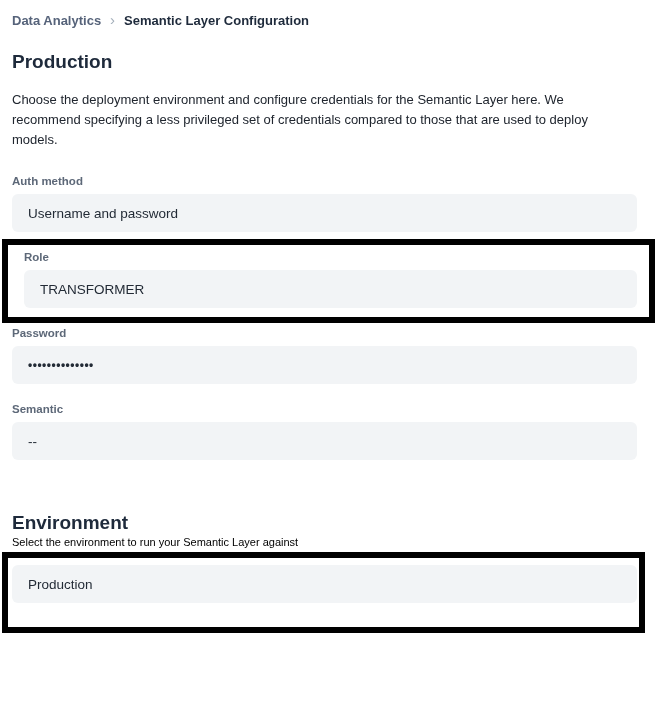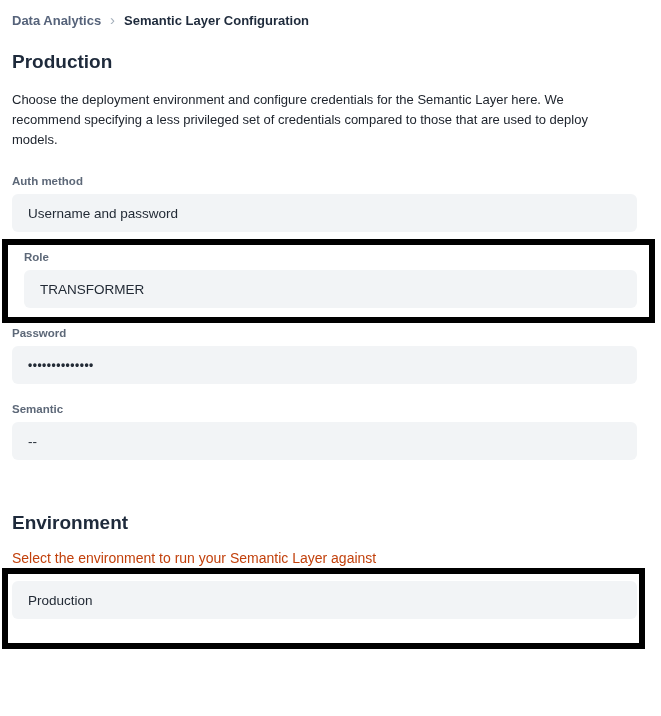--- a/index.html
+++ b/index.html
@@ -25,21 +25,21 @@
 
   
   .section-title {
     margin-top: 22px; font-size: 19px; line-height: 22px;
     font-weight: 700; color: var(--heading-text, #1e2a3b);
   }
   .section-desc {
     margin-top: 17px; font-size: 13px; line-height: 20px;
     color: #20262f; white-space: pre-line; max-width: 625px;
   }
-  .env-desc { margin-top: 17px; font-size: 14px; line-height: 15px; color: #c2410c; }
+  .env-desc { margin-top: 1px; font-size: 11px; line-height: 15px; color: #000000; }
 
   
   .field-group { margin-top: 18px; }
   .field-group.first { margin-top: 24px; }
   .field-group.tight { margin-top: 3px; }
   .field-label {
     display: block; font-size: 11.5px; line-height: 14px; font-weight: 700;
     color: var(--label-text, #5d6878); margin-bottom: 6px;
   }
   .field-input {

